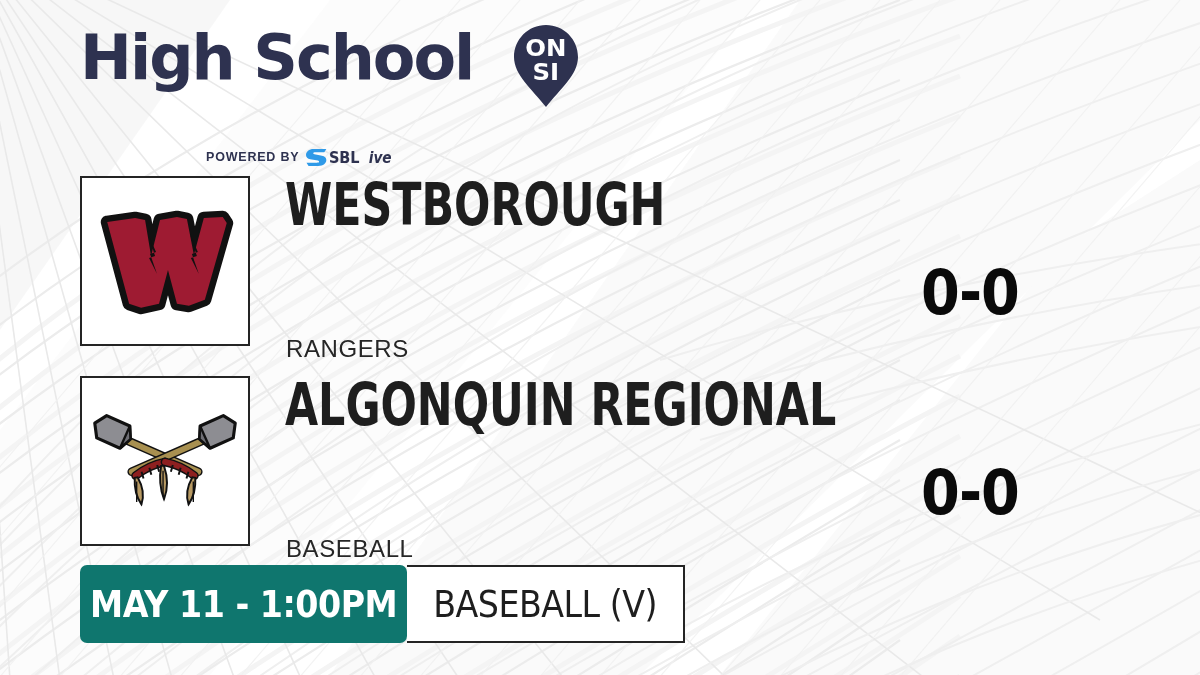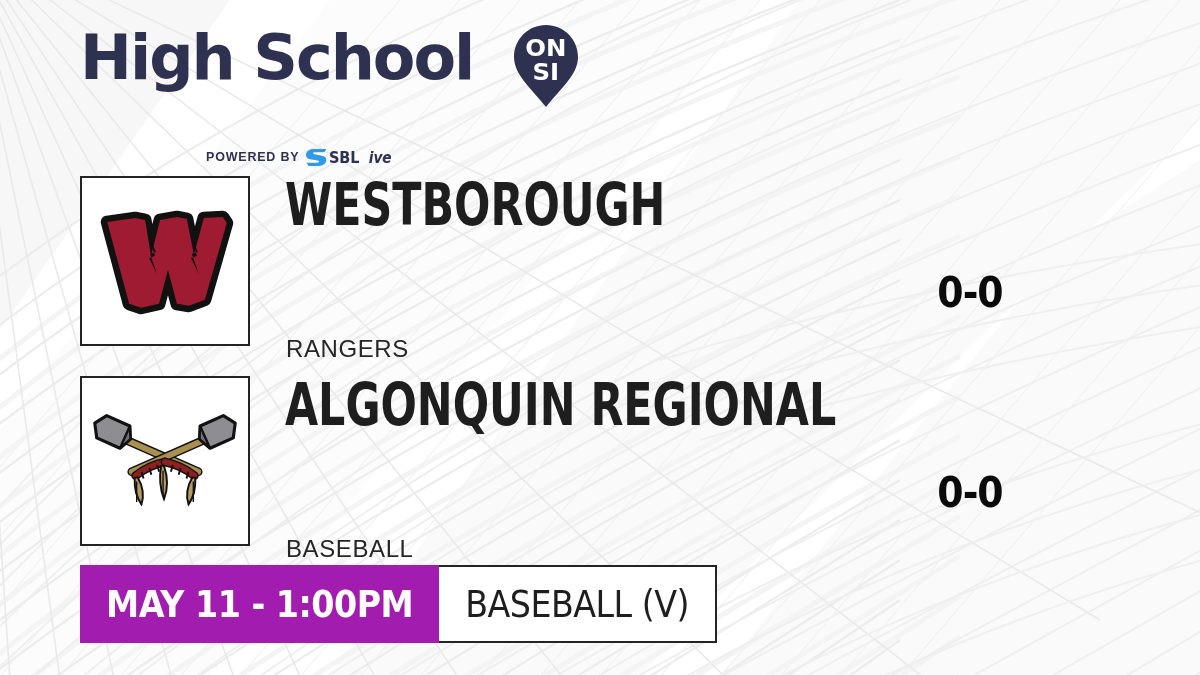--- a/index.html
+++ b/index.html
@@ -120,51 +120,52 @@
   #team-mascot-away { top: 340px; }
   #team-mascot-home { top: 540px; }
 
   .team-score {
     position: absolute;
     left: 870px;
     width: 200px;
     text-align: center;
     font-family: "DejaVu Sans Condensed", "DejaVu Sans", sans-serif;
     font-weight: 700;
-    font-size: 42px;
+    font-size: 62px;
     line-height: 62px;
     color: #0a0a0a;
     letter-spacing: -1px;
   }
   #team-score-away { top: 262px; }
   #team-score-home { top: 462px; }
 
   
   #footer-bar {
     position: absolute;
     left: 80px;
     top: 565px;
     height: 78px;
     display: flex;
     align-items: stretch;
   }
 
   #game-datetime {
-    background: #a21caf;
+    background: #0f766e;
     color: #ffffff;
     display: flex;
     align-items: center;
     justify-content: center;
-    padding: 0 26px;
+    padding: 0 10px;
     font-family: "DejaVu Sans Condensed", "DejaVu Sans", sans-serif;
     font-weight: 700;
     font-size: 37px;
     letter-spacing: -0.5px;
     white-space: nowrap;
     transform-origin: center;
+    border-radius: 7px;
   }
 
   #game-sport {
     background: #ffffff;
     color: #1e1e1e;
     border: 2px solid #242424;
     border-left: none;
     display: flex;
     align-items: center;
     justify-content: center;

